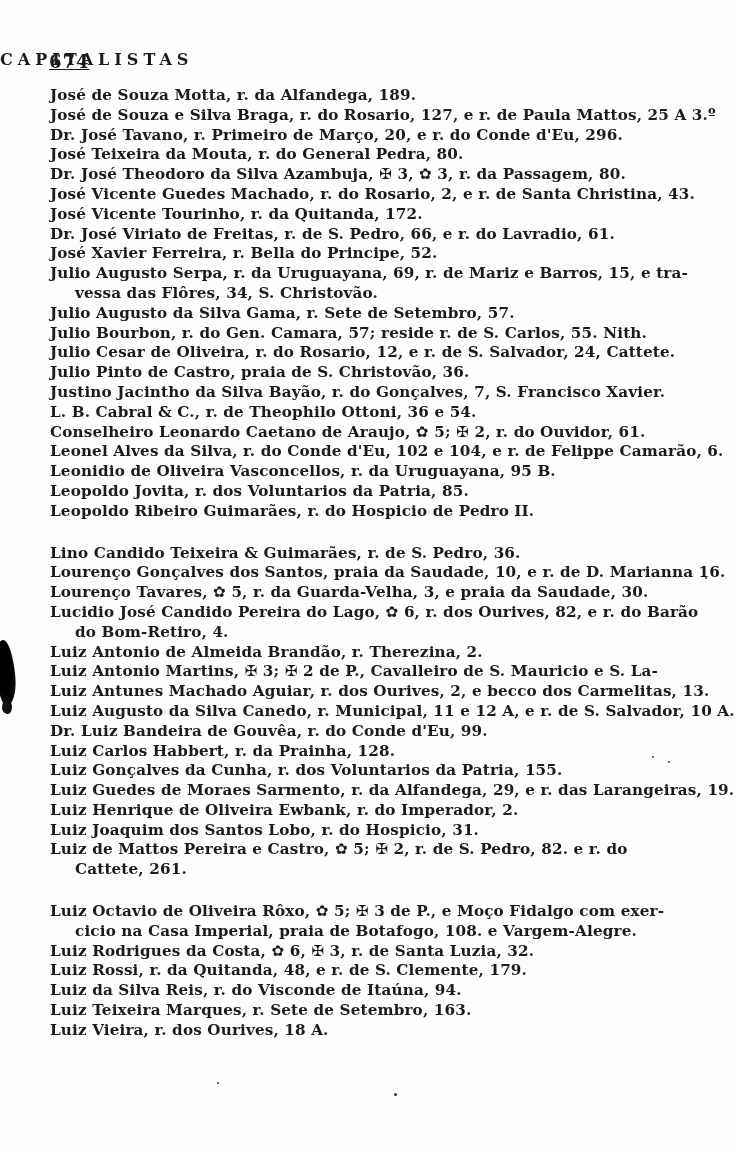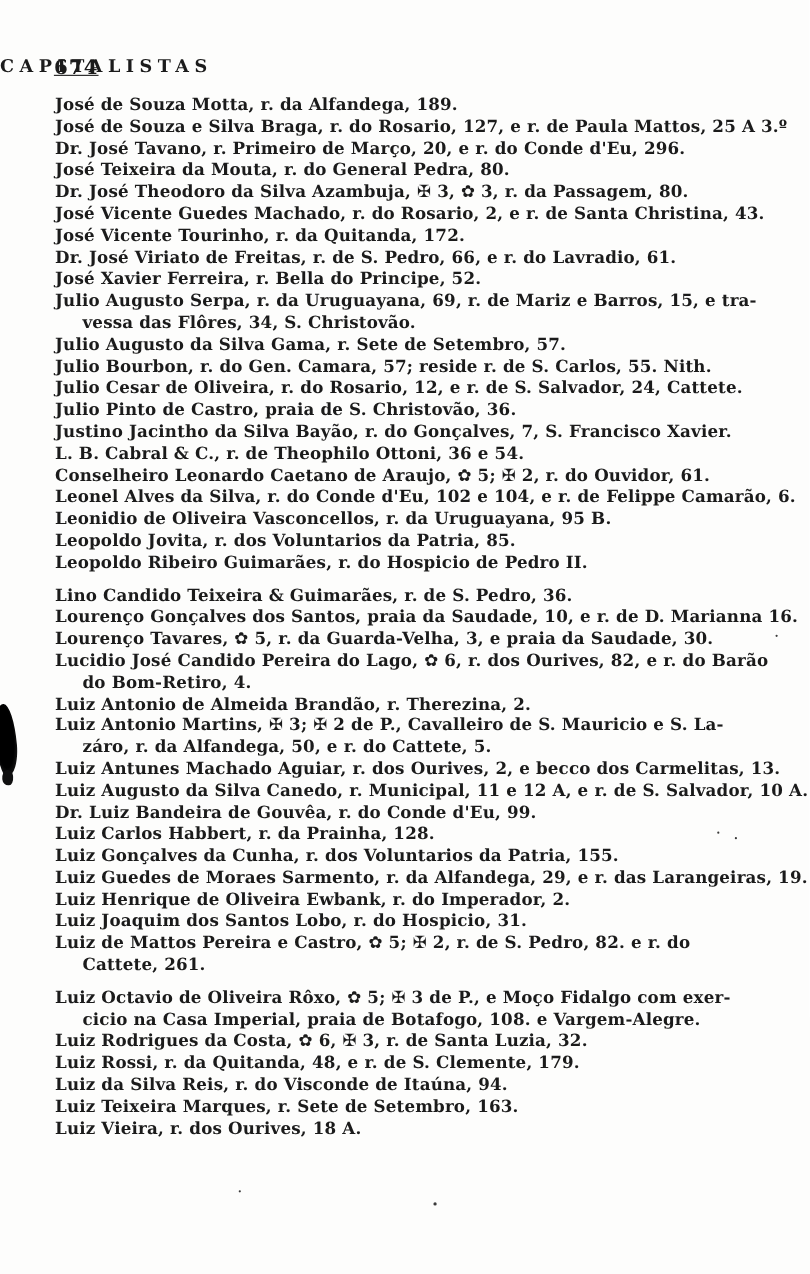--- a/index.html
+++ b/index.html
@@ -37,21 +37,21 @@
     font-weight: bold;
     letter-spacing: 5px;
   }
   .entries {
     position: absolute;
     top: 86px;
     left: 50px;
     width: 672px;
   }
   .entry { margin: 0; }
-  .entry.gap-top { margin-top: 10px; }
+  .entry.gap-top { margin-top: 22px; }
   .line {
     font-size: 15.2px;
     line-height: 19.8px;
     font-weight: bold;
     letter-spacing: 0.15px;
     white-space: nowrap;
   }
   .line.cont { padding-left: 25px; }
 
   
@@ -171,21 +171,20 @@
       </div>
       <div class="entry">
         <div class="line">Lucidio José Candido Pereira do Lago, ✿ 6, r. dos Ourives, 82, e r. do Barão</div>
         <div class="line cont">do Bom-Retiro, 4.</div>
       </div>
       <div class="entry">
         <div class="line">Luiz Antonio de Almeida Brandão, r. Therezina, 2.</div>
       </div>
       <div class="entry">
         <div class="line">Luiz Antonio Martins, ✠ 3; ✠ 2 de P., Cavalleiro de S. Mauricio e S. La-</div>
-        <div class="line cont">záro, r. da Alfandega, 50, e r. do Cattete, 5.</div>
       </div>
       <div class="entry">
         <div class="line">Luiz Antunes Machado Aguiar, r. dos Ourives, 2, e becco dos Carmelitas, 13.</div>
       </div>
       <div class="entry">
         <div class="line">Luiz Augusto da Silva Canedo, r. Municipal, 11 e 12 A, e r. de S. Salvador, 10 A.</div>
       </div>
       <div class="entry">
         <div class="line">Dr. Luiz Bandeira de Gouvêa, r. do Conde d'Eu, 99.</div>
       </div>

